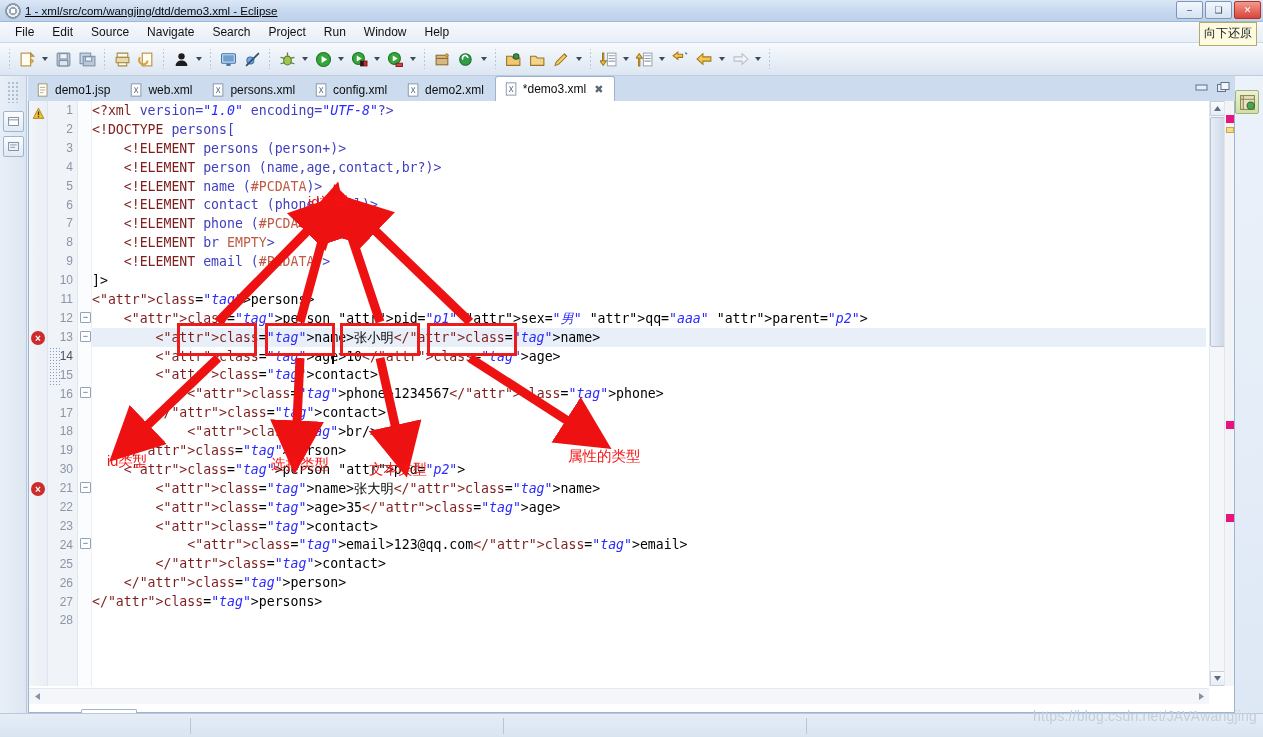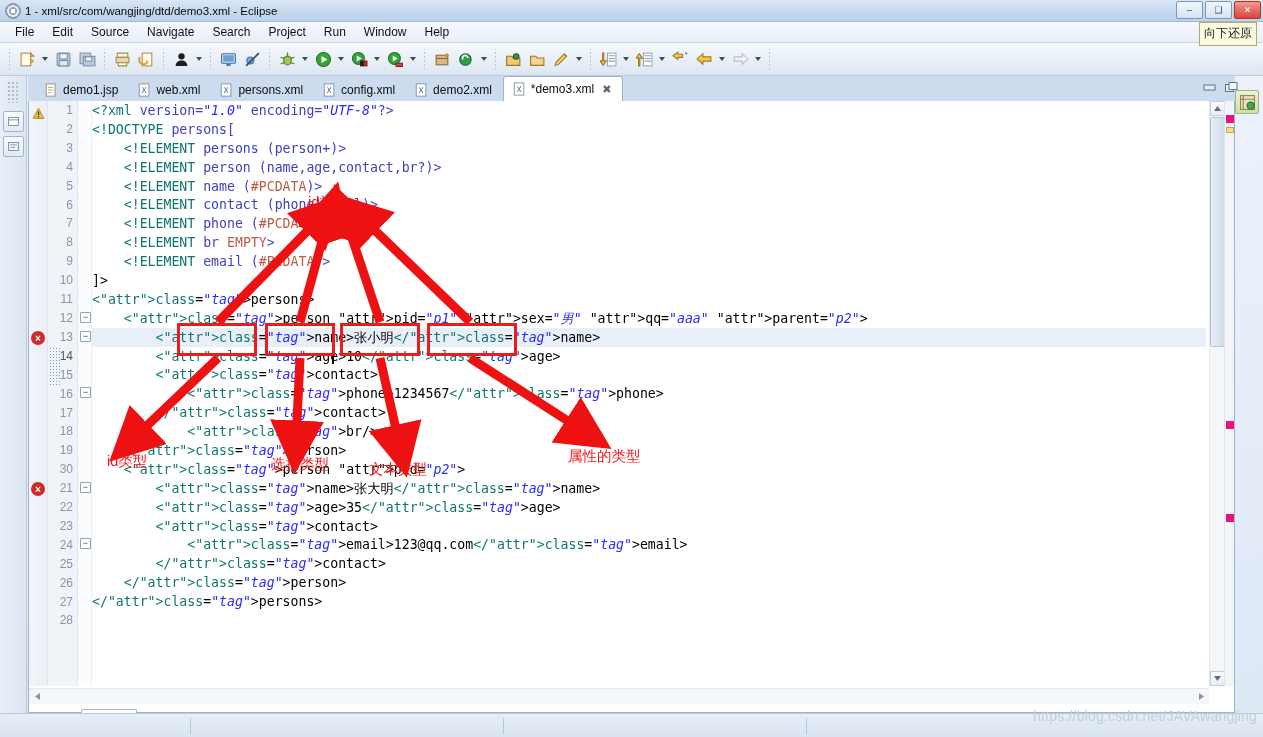--- a/index.html
+++ b/index.html
@@ -14,21 +14,21 @@
     position: relative;
     width: 1263px; height: 737px;
     background: linear-gradient(#eef3fb, #dde8f5);
   }
 
   
   .titlebar {
     position: absolute; left: 0; top: 0; width: 1263px; height: 22px;
     background: linear-gradient(#dbe7f6, #c6d8ee 55%, #bcd1ea);
     border-bottom: 1px solid #9fb8d6;
-    display: flex; align-items: center;
+    display: flex; align-items: center; text-decoration: underline;
   }
   .title-ico {
     width: 16px; height: 16px; margin: 0 4px 0 5px;
     border-radius: 50%;
     background: radial-gradient(circle at 50% 50%, #fff 0 22%, #9aa7b5 23% 40%, #e8edf3 41% 58%, #8d9bab 59% 72%, #dfe6ee 73%);
     border: 1px solid #8a97a6;
     flex: none;
   }
   .title-text {
     font-size: 11.5px; color: #0a0a0a; white-space: nowrap;
@@ -107,21 +107,21 @@
   .lb-grip { width: 13px; height: 22px; margin: 5px auto 8px auto;
              background-image: radial-gradient(#aebfd2 40%, transparent 42%);
              background-size: 4px 4px; }
 
   
   .editor-frame {
     position: absolute; left: 28px; top: 76px; width: 1207px; height: 637px;
     background: #ccdcee;
   }
   .tabrow {
-    position: absolute; left: 8px; top: 0; width: 1207px; height: 25px;
+    position: absolute; left: 0; top: 0; width: 1207px; height: 25px;
     display: flex; align-items: flex-end;
   }
   .etab {
     height: 23px; display: flex; align-items: center; gap: 5px;
     padding: 0 11px 0 9px; font-size: 12px; color: #0c0c0c;
     border-radius: 3px 3px 0 0; white-space: nowrap;
     font-family: "Liberation Sans", sans-serif;
   }
   .etab.active {
     background: #ffffff; height: 25px;
@@ -161,21 +161,21 @@
 
   .code {
     font-family: "DejaVu Sans Mono", "Liberation Mono", monospace;
     font-size: 13.2px; white-space: pre; line-height: 18.9px;
   }
   .lnum {
     font-family: "Liberation Sans", sans-serif; font-size: 12px;
     color: #8a96a6; text-align: right; line-height: 18.9px;
     display:block; padding-right: 4px;
   }
-  .tag    { color: #0f766e; }
+  .tag    { color: #7f1d1d; }
   .kw     { color: #3f3fbf; }
   .val    { color: #2a2aff; font-style: italic; }
   .pl     { color: #000000; }
   .dt     { color: #bf5a45; }
 
   .fold-mark {
     position: absolute; left: 2px; width: 11px; height: 11px;
     border: 1px solid #8fa4ba; background: #fff; border-radius: 1px;
     display:flex; align-items:center; justify-content:center;
     font-size: 9px; color: #3c5064; line-height: 9px;

